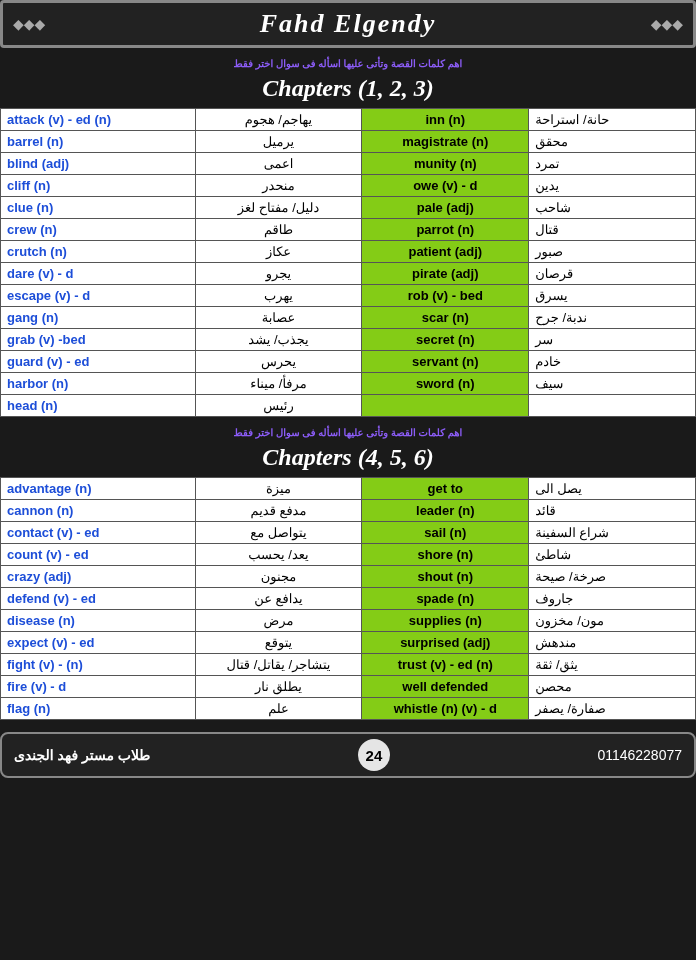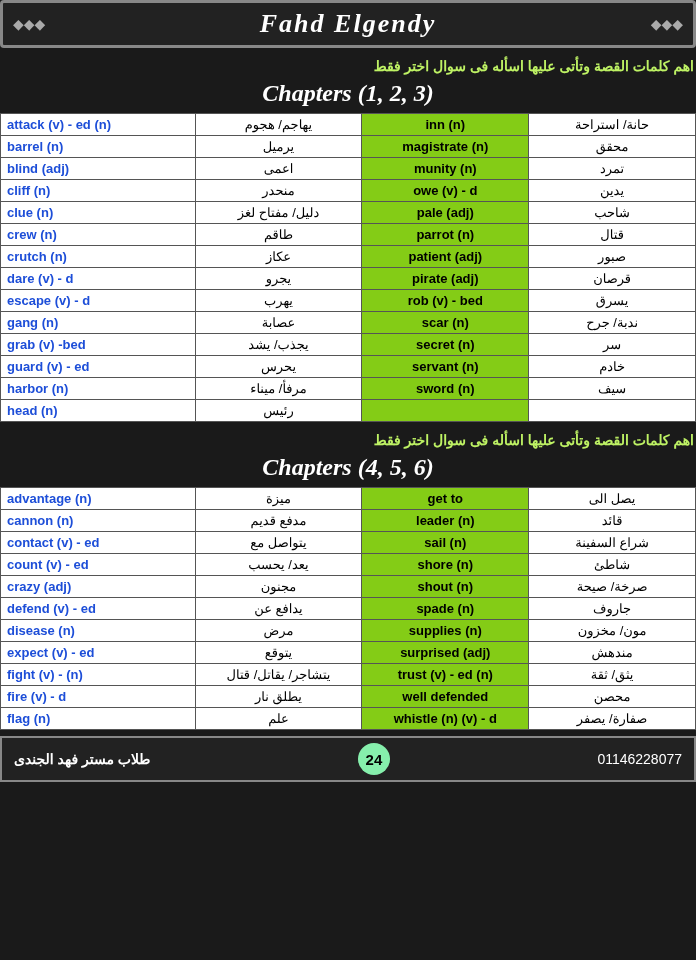--- a/index.html
+++ b/index.html
@@ -41,23 +41,23 @@
       transform: translateY(-50%);
     }
     .header-banner::before { left: 10px; }
     .header-banner::after { right: 10px; }
 
     .section {
       background: #1a1a1a;
       margin-bottom: 6px;
     }
     .section-subtitle {
-      text-align: right;
-      color: #bef264;
-      font-size: 14px;
+      text-align: center;
+      color: #8b5cf6;
+      font-size: 10px;
       padding: 4px 2px;
       font-weight: bold;
       direction: rtl;
     }
     .section-title {
       text-align: center;
       color: #fff;
       font-size: 24px;
       font-style: italic;
       font-weight: bold;
@@ -91,45 +91,45 @@
     }
     .col-english2 {
       width: 24%;
       font-weight: bold;
       color: #000;
       background: #84cc16;
       text-align: center;
     }
     .col-arabic2 {
       width: 24%;
-      text-align: center;
+      text-align: left;
       direction: rtl;
       font-size: 13px;
       background: #fff;
       border-radius: 11px;
     }
 
     .footer-bar {
       display: flex;
       align-items: center;
       justify-content: space-between;
       background: #222;
       border: 2px solid #888;
-      border-radius: 0;
+      border-radius: 8px;
       padding: 5px 12px;
-      margin-top: 6px;
+      margin-top: 12px;
     }
     .footer-left {
       color: #fff;
       font-size: 14px;
       font-weight: bold;
       direction: rtl;
     }
     .footer-center {
-      background: #86efac;
+      background: #e5e5e5;
       border-radius: 50%;
       width: 32px;
       height: 32px;
       display: flex;
       align-items: center;
       justify-content: center;
       font-weight: bold;
       font-size: 15px;
       color: #000;
     }

